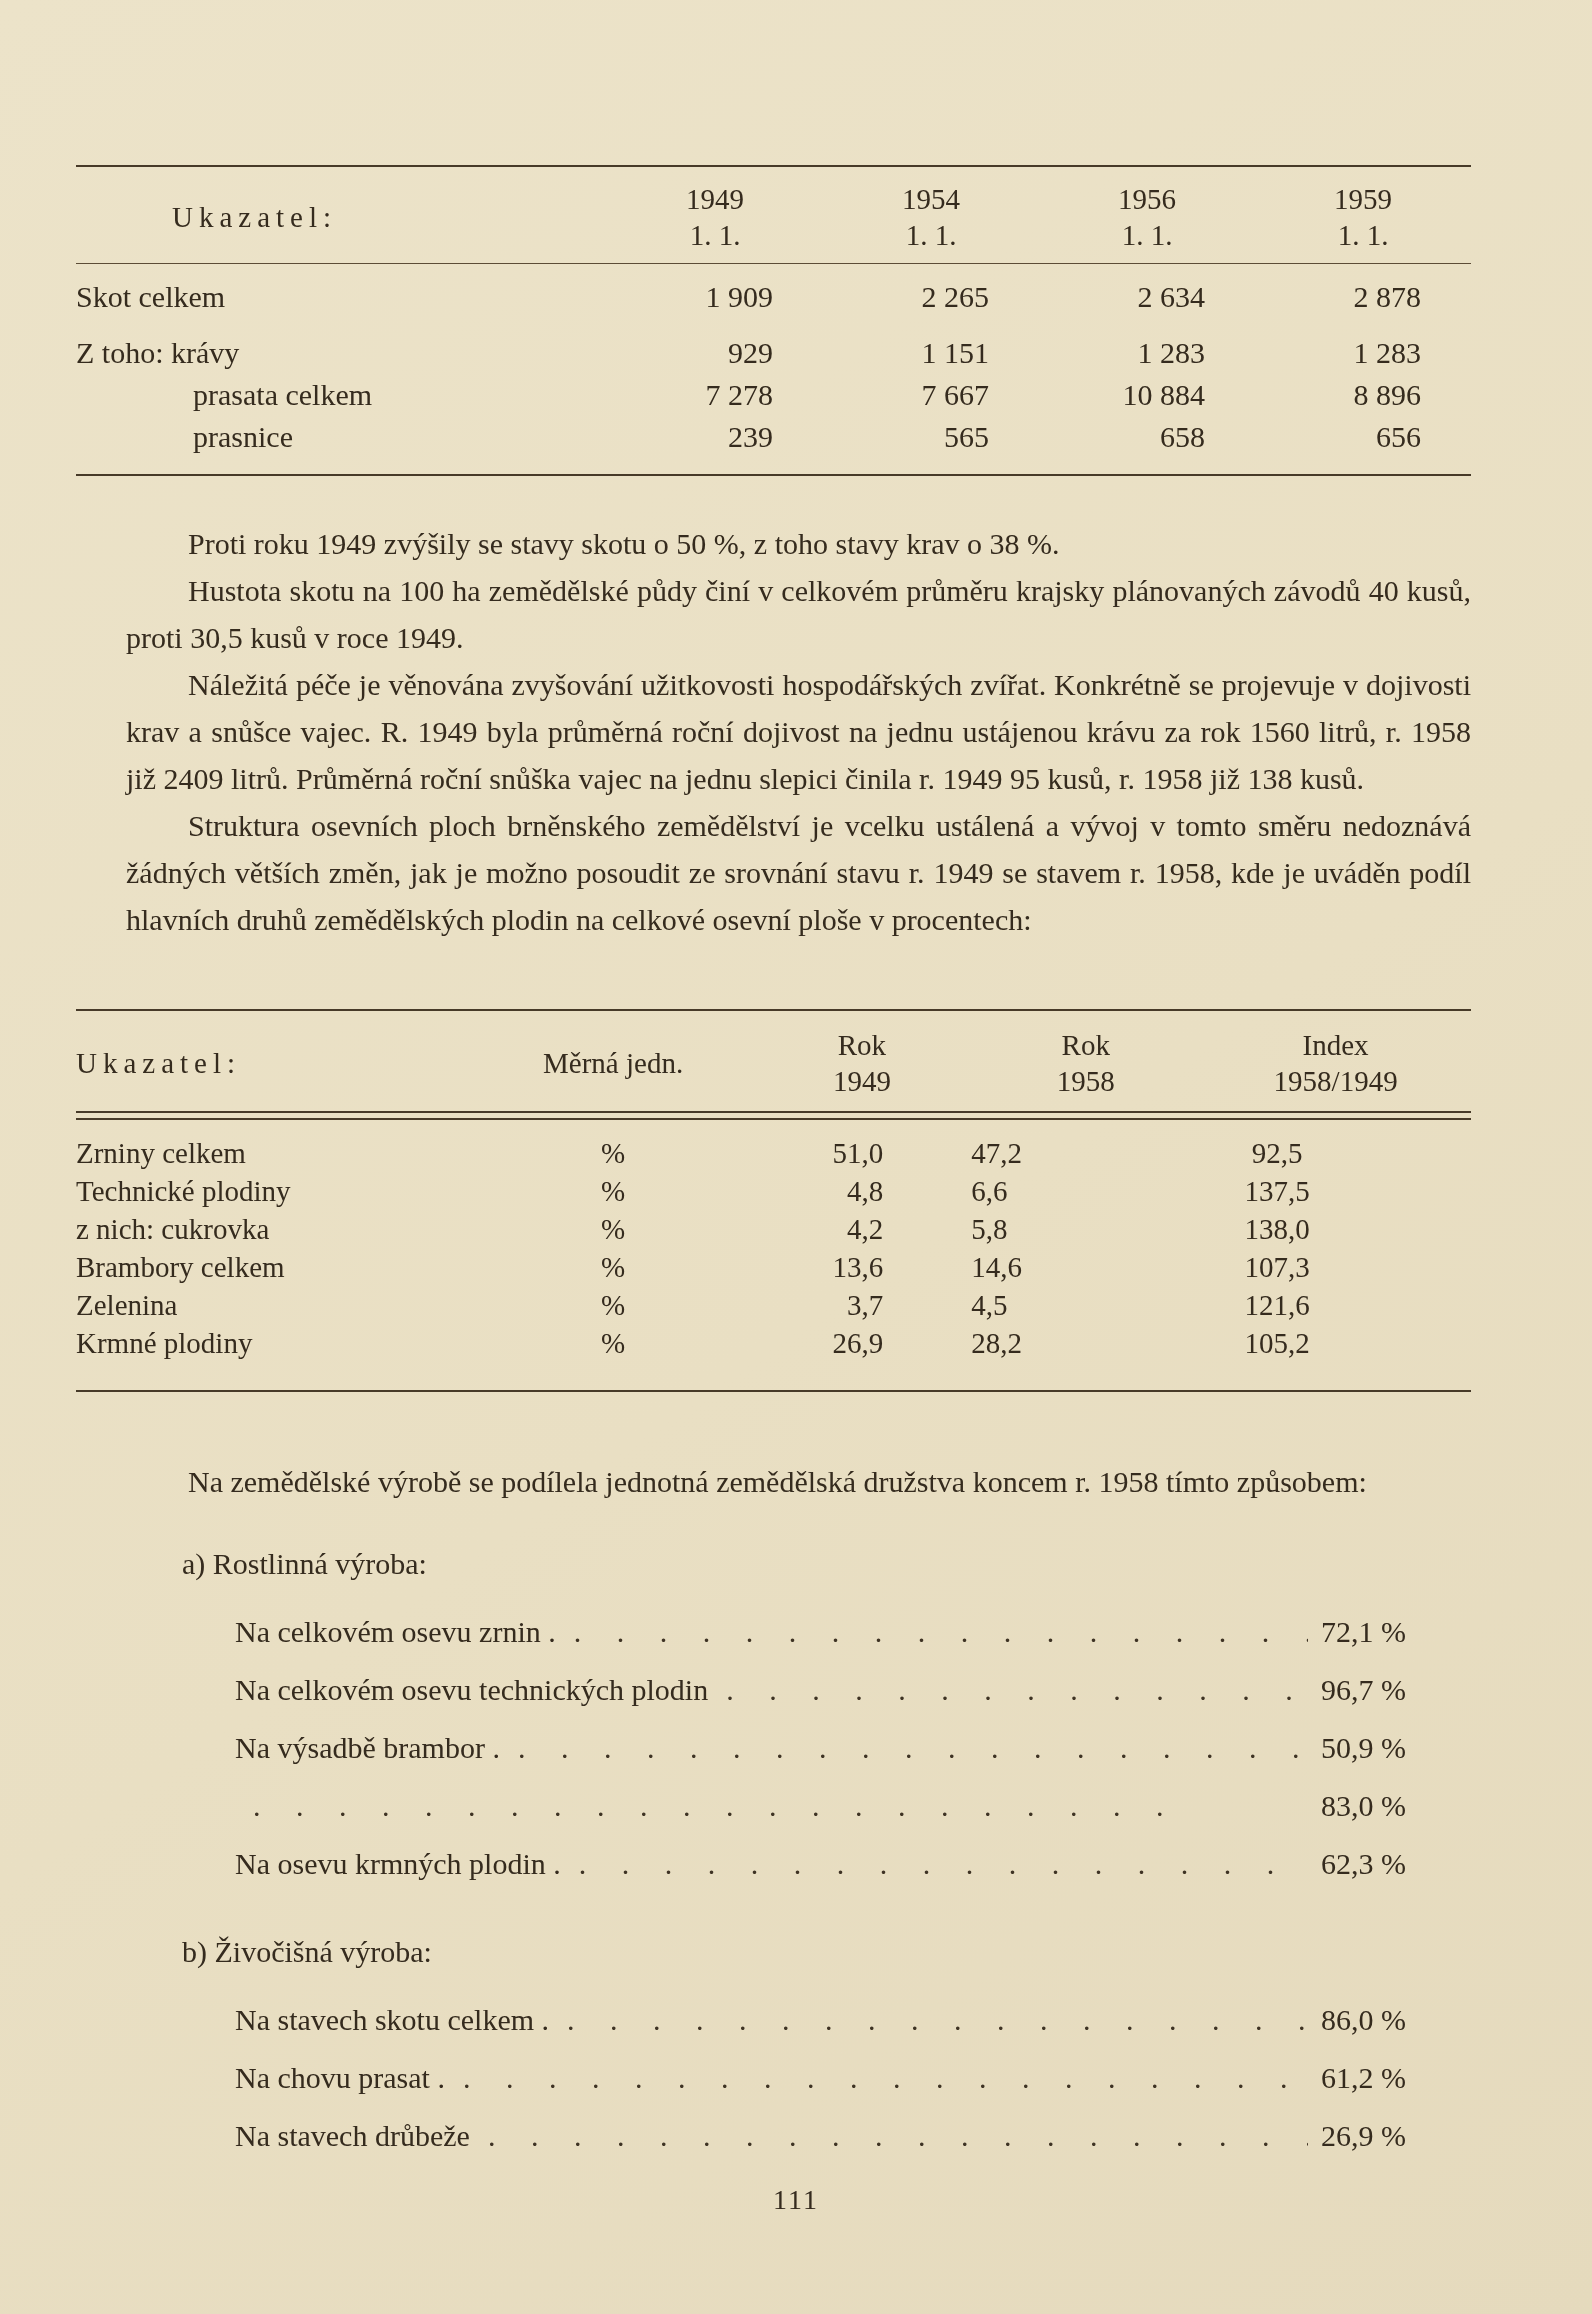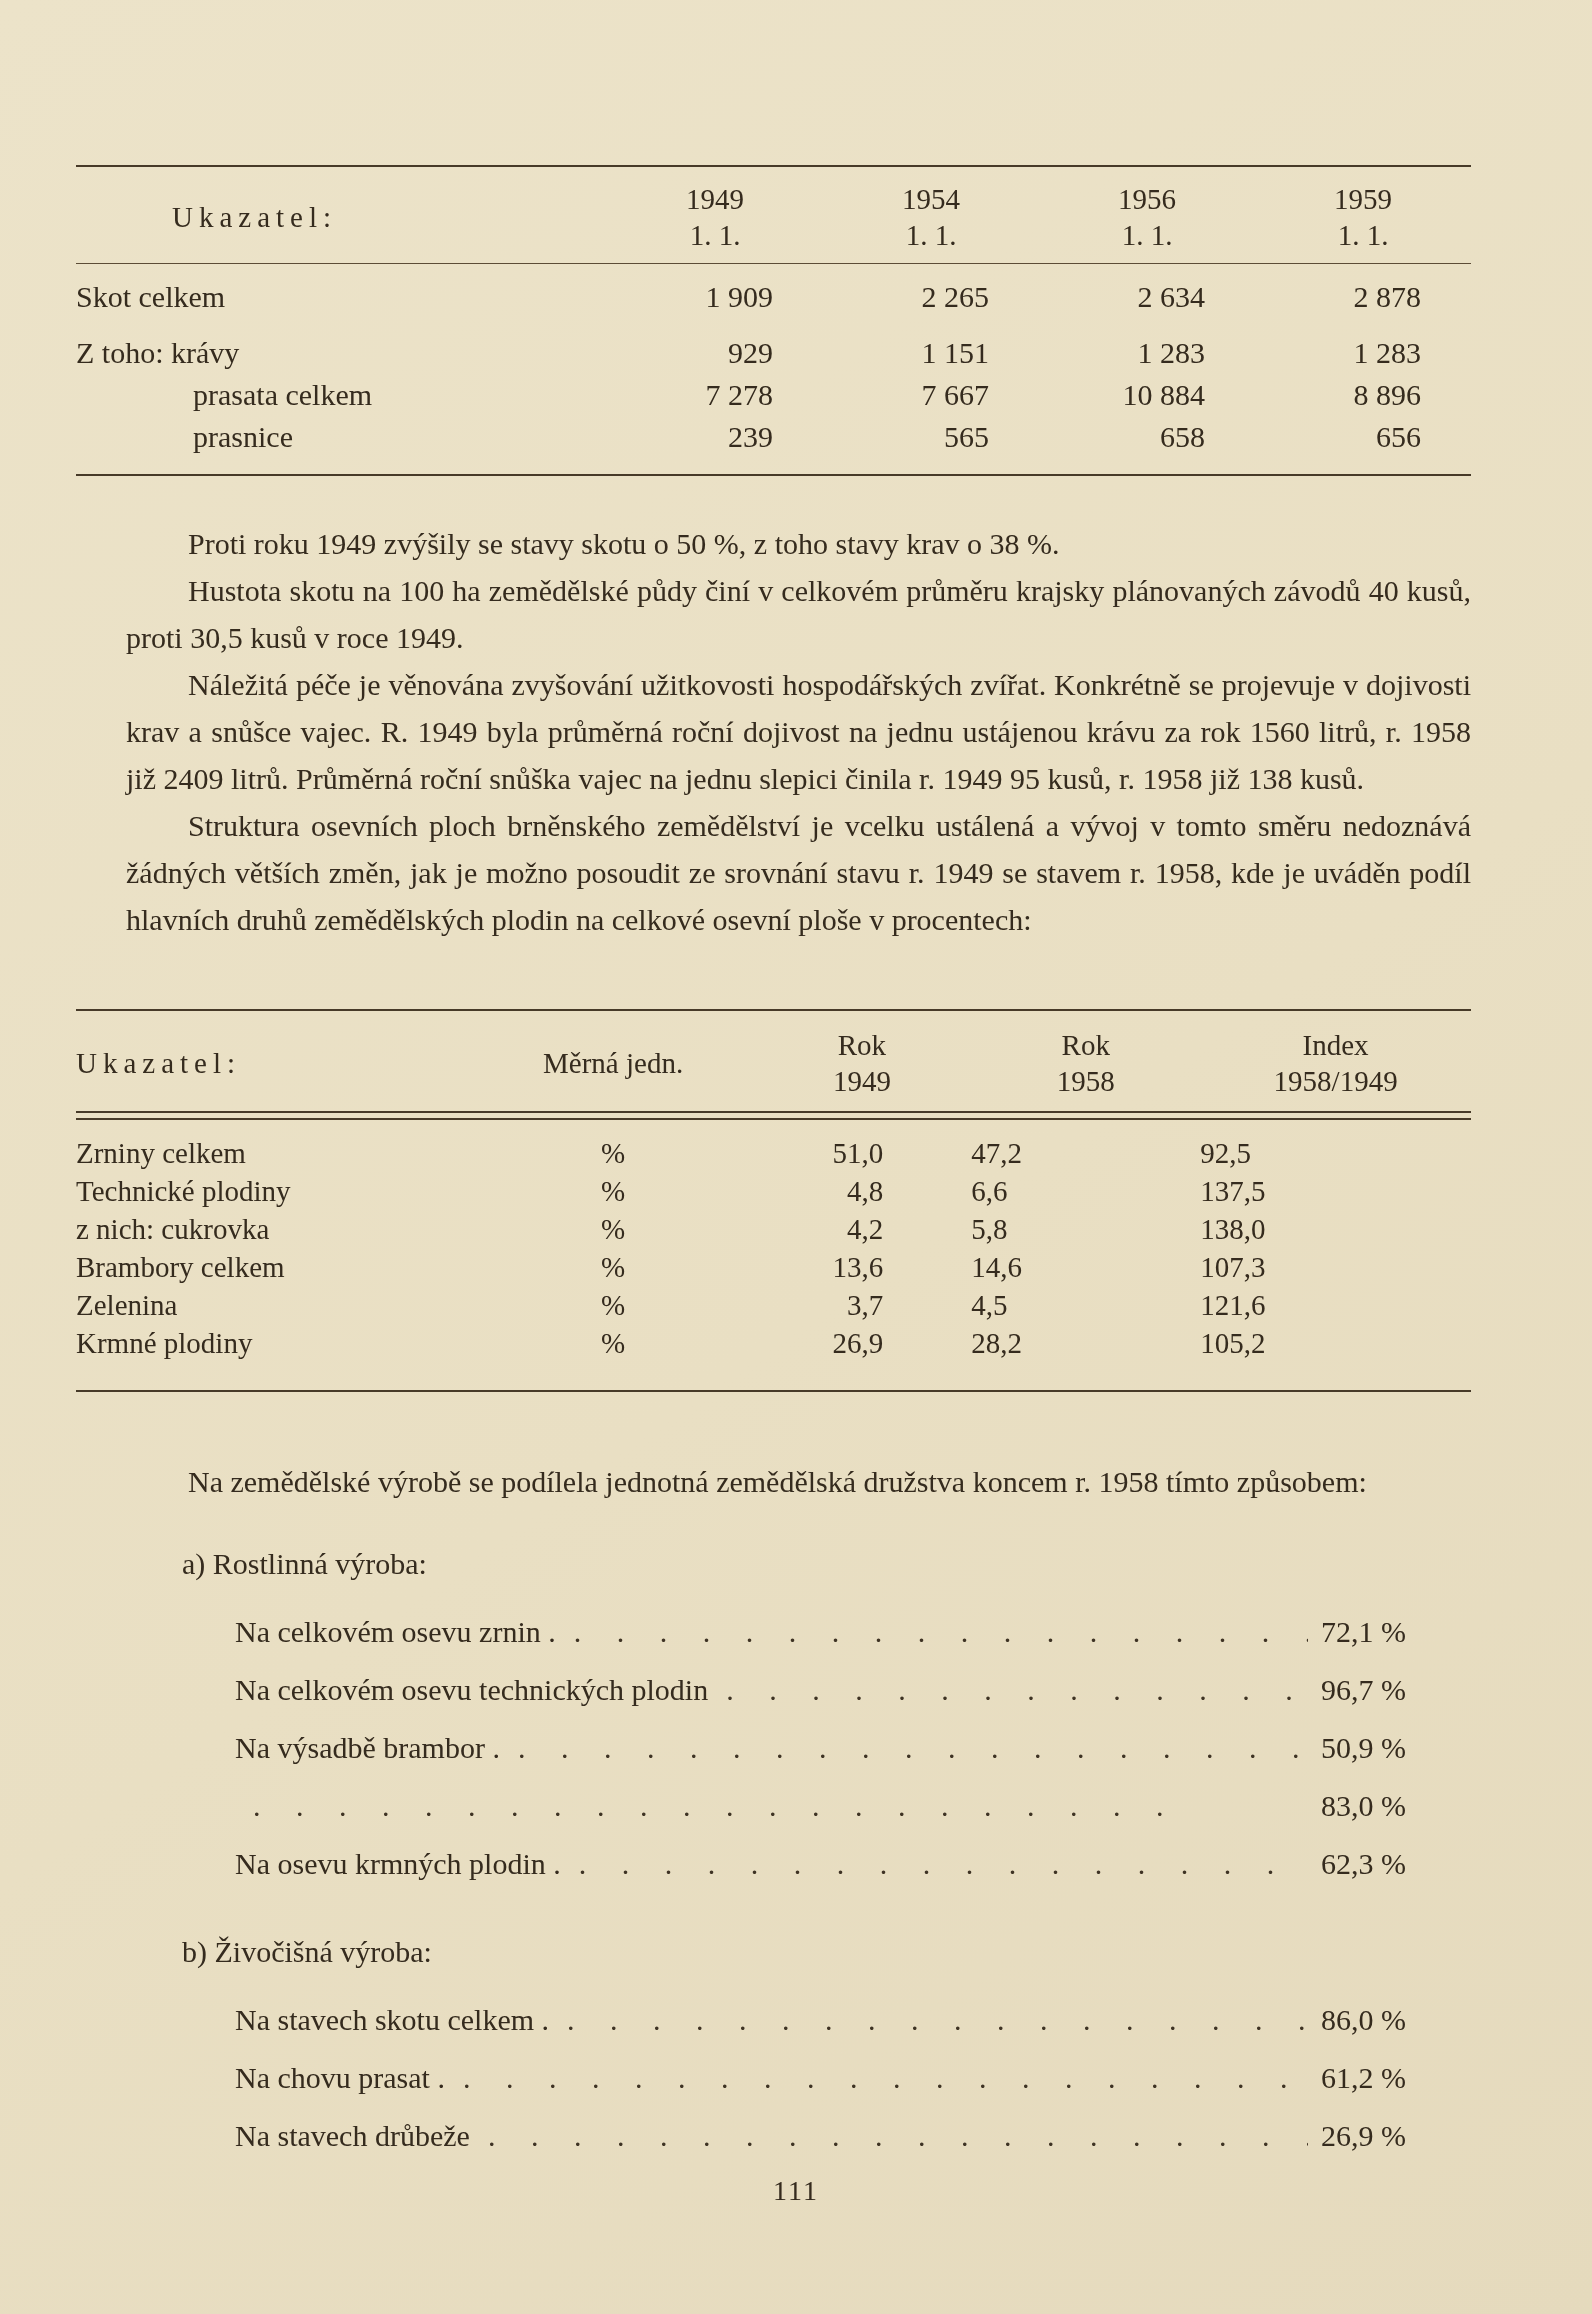--- a/index.html
+++ b/index.html
@@ -99,21 +99,21 @@
   .t2-body { padding: 14px 0 28px 0; }
   .t2-row {
     display: flex;
     font-size: 29px;
     line-height: 38px;
   }
   .t2-label { width: 398px; }
   .t2-unit  { width: 279px; text-align: center; }
   .t2-c1 { width: 219px; box-sizing: border-box; text-align: right; padding-right: 88px; }
   .t2-c2 { width: 229px; box-sizing: border-box; padding-right: 100px; }
-  .t2-c3 { width: 271px; box-sizing: border-box; text-align: left; padding-right: 117px; }
+  .t2-c3 { width: 271px; box-sizing: border-box; text-align: center; padding-right: 117px; }
   
   .sec-title {
     margin: 42px 0 22px 106px;
     font-size: 30px;
   }
   .list { margin-left: 159px; width: 1184px; }
   .list-item {
     display: flex;
     align-items: baseline;
     font-size: 30px;
@@ -130,21 +130,21 @@
     color: #3e3324;
   }
   .li-value {
     flex: none;
     width: 111px;
     text-align: center;
   }
   
   .page-number {
     position: absolute;
-    bottom: 107px;
+    bottom: 98px;
     left: 0;
     width: 100%;
     text-align: center;
     font-size: 28px;
     letter-spacing: 2px;
   }
 </style>
 </head>
 <body>
 

